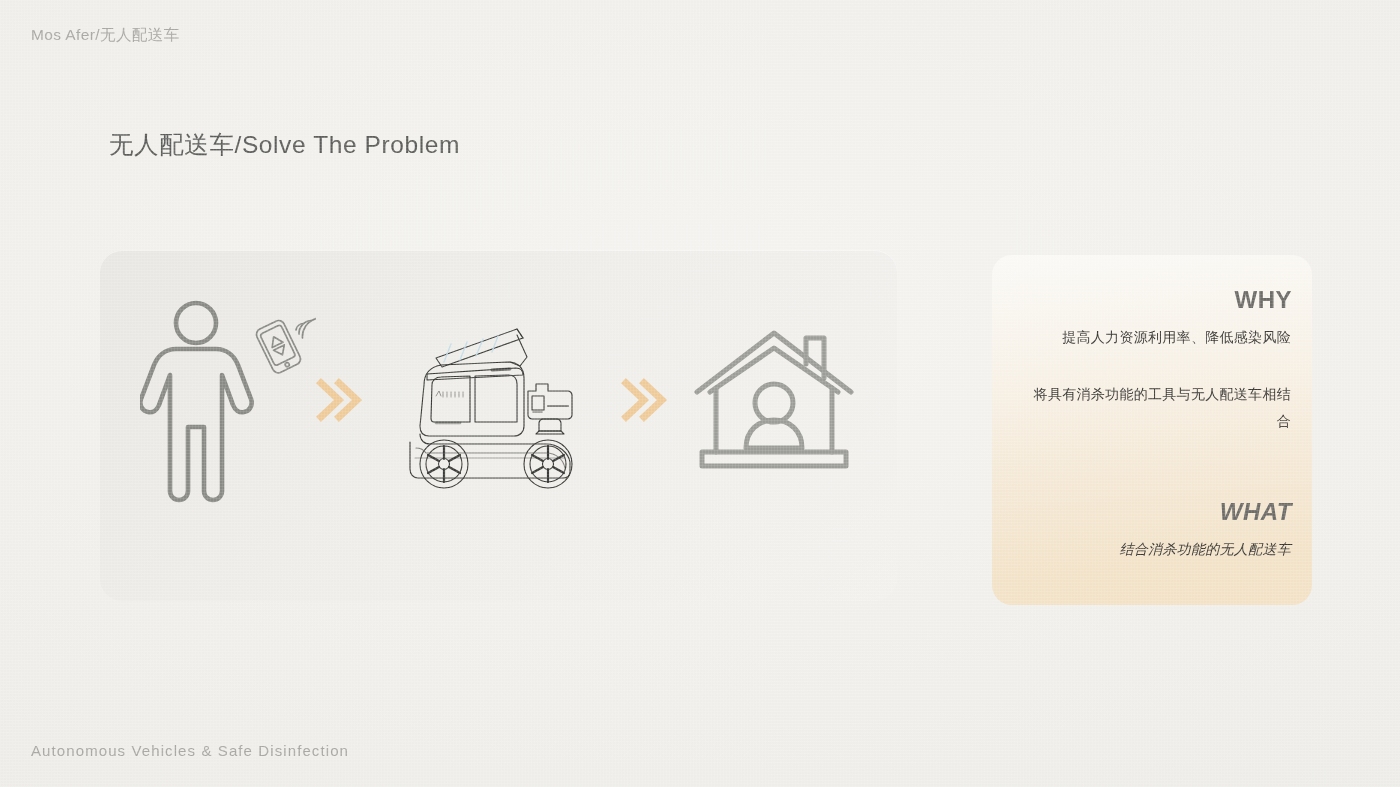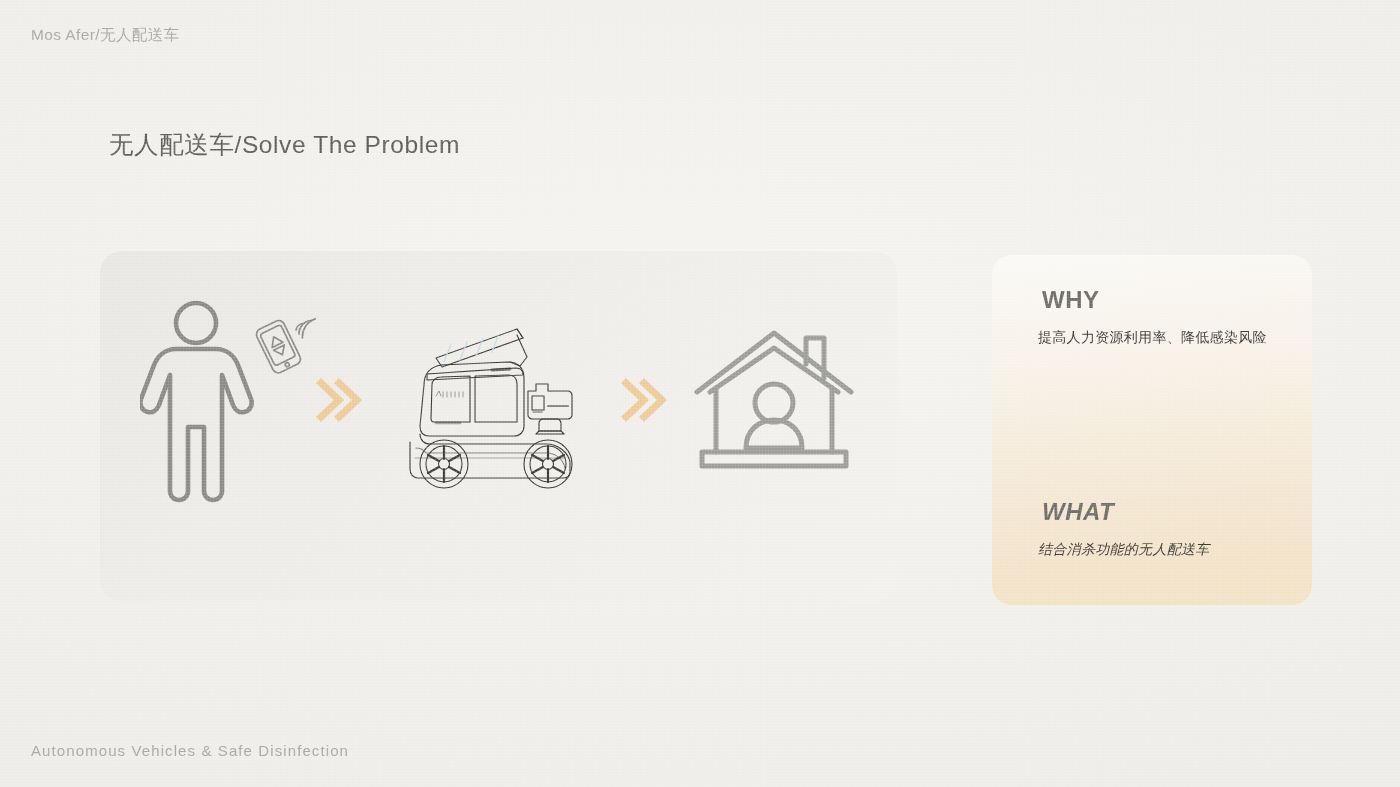--- a/index.html
+++ b/index.html
@@ -14,20 +14,21 @@
     background-color: #f2f1ed;
     position: relative;
   }
 
   
   #slide {
     position: absolute;
     inset: 0;
     background:
       radial-gradient(ellipse 120% 100% at 50% 40%, #f5f4f1 0%, #efeeea 60%, #ebe9e5 100%);
+    text-align: right;
   }
   #grain {
     position: absolute;
     inset: 0;
     pointer-events: none;
     opacity: 0.55;
     background-image:
       repeating-linear-gradient(0deg, rgba(255,255,255,0.35) 0px, rgba(255,255,255,0) 1px, rgba(0,0,0,0.012) 2px, rgba(255,255,255,0) 3px),
       repeating-linear-gradient(90deg, rgba(255,255,255,0.30) 0px, rgba(255,255,255,0) 1px, rgba(0,0,0,0.010) 2px, rgba(255,255,255,0) 3px);
     mix-blend-mode: normal;
@@ -100,21 +101,21 @@
     font-weight: bold;
     letter-spacing: 0.5px;
     color: #6f6d69;
     margin: 0 0 12px 12px;
     line-height: 1;
   }
   .info-body {
     font-size: 14px;
     line-height: 27px;
     color: #3c3a37;
-    margin: 8px;
+    margin: 1px;
     letter-spacing: 0.3px;
   }
   #block-why  { top: 33px; }
   #block-how  { top: 125px; }
   #block-what { top: 245px; font-style: italic; }
 
   
   #footer-label {
     position: absolute;
     left: 31px;
@@ -288,20 +289,21 @@
   </div>
 
   <div id="info-panel">
 
     <div class="info-block" id="block-why">
       <p class="info-heading">WHY</p>
       <p class="info-body">提高人力资源利用率、降低感染风险</p>
     </div>
 
     <div class="info-block" id="block-how">
+      <p class="info-body">将具有消杀功能的工具与无人配送车相结合</p>
     </div>
 
     <div class="info-block" id="block-what">
       <p class="info-heading">WHAT</p>
       <p class="info-body">结合消杀功能的无人配送车</p>
     </div>
 
   </div>
 
   <div id="footer-label">Autonomous Vehicles  &amp;  Safe Disinfection</div>

